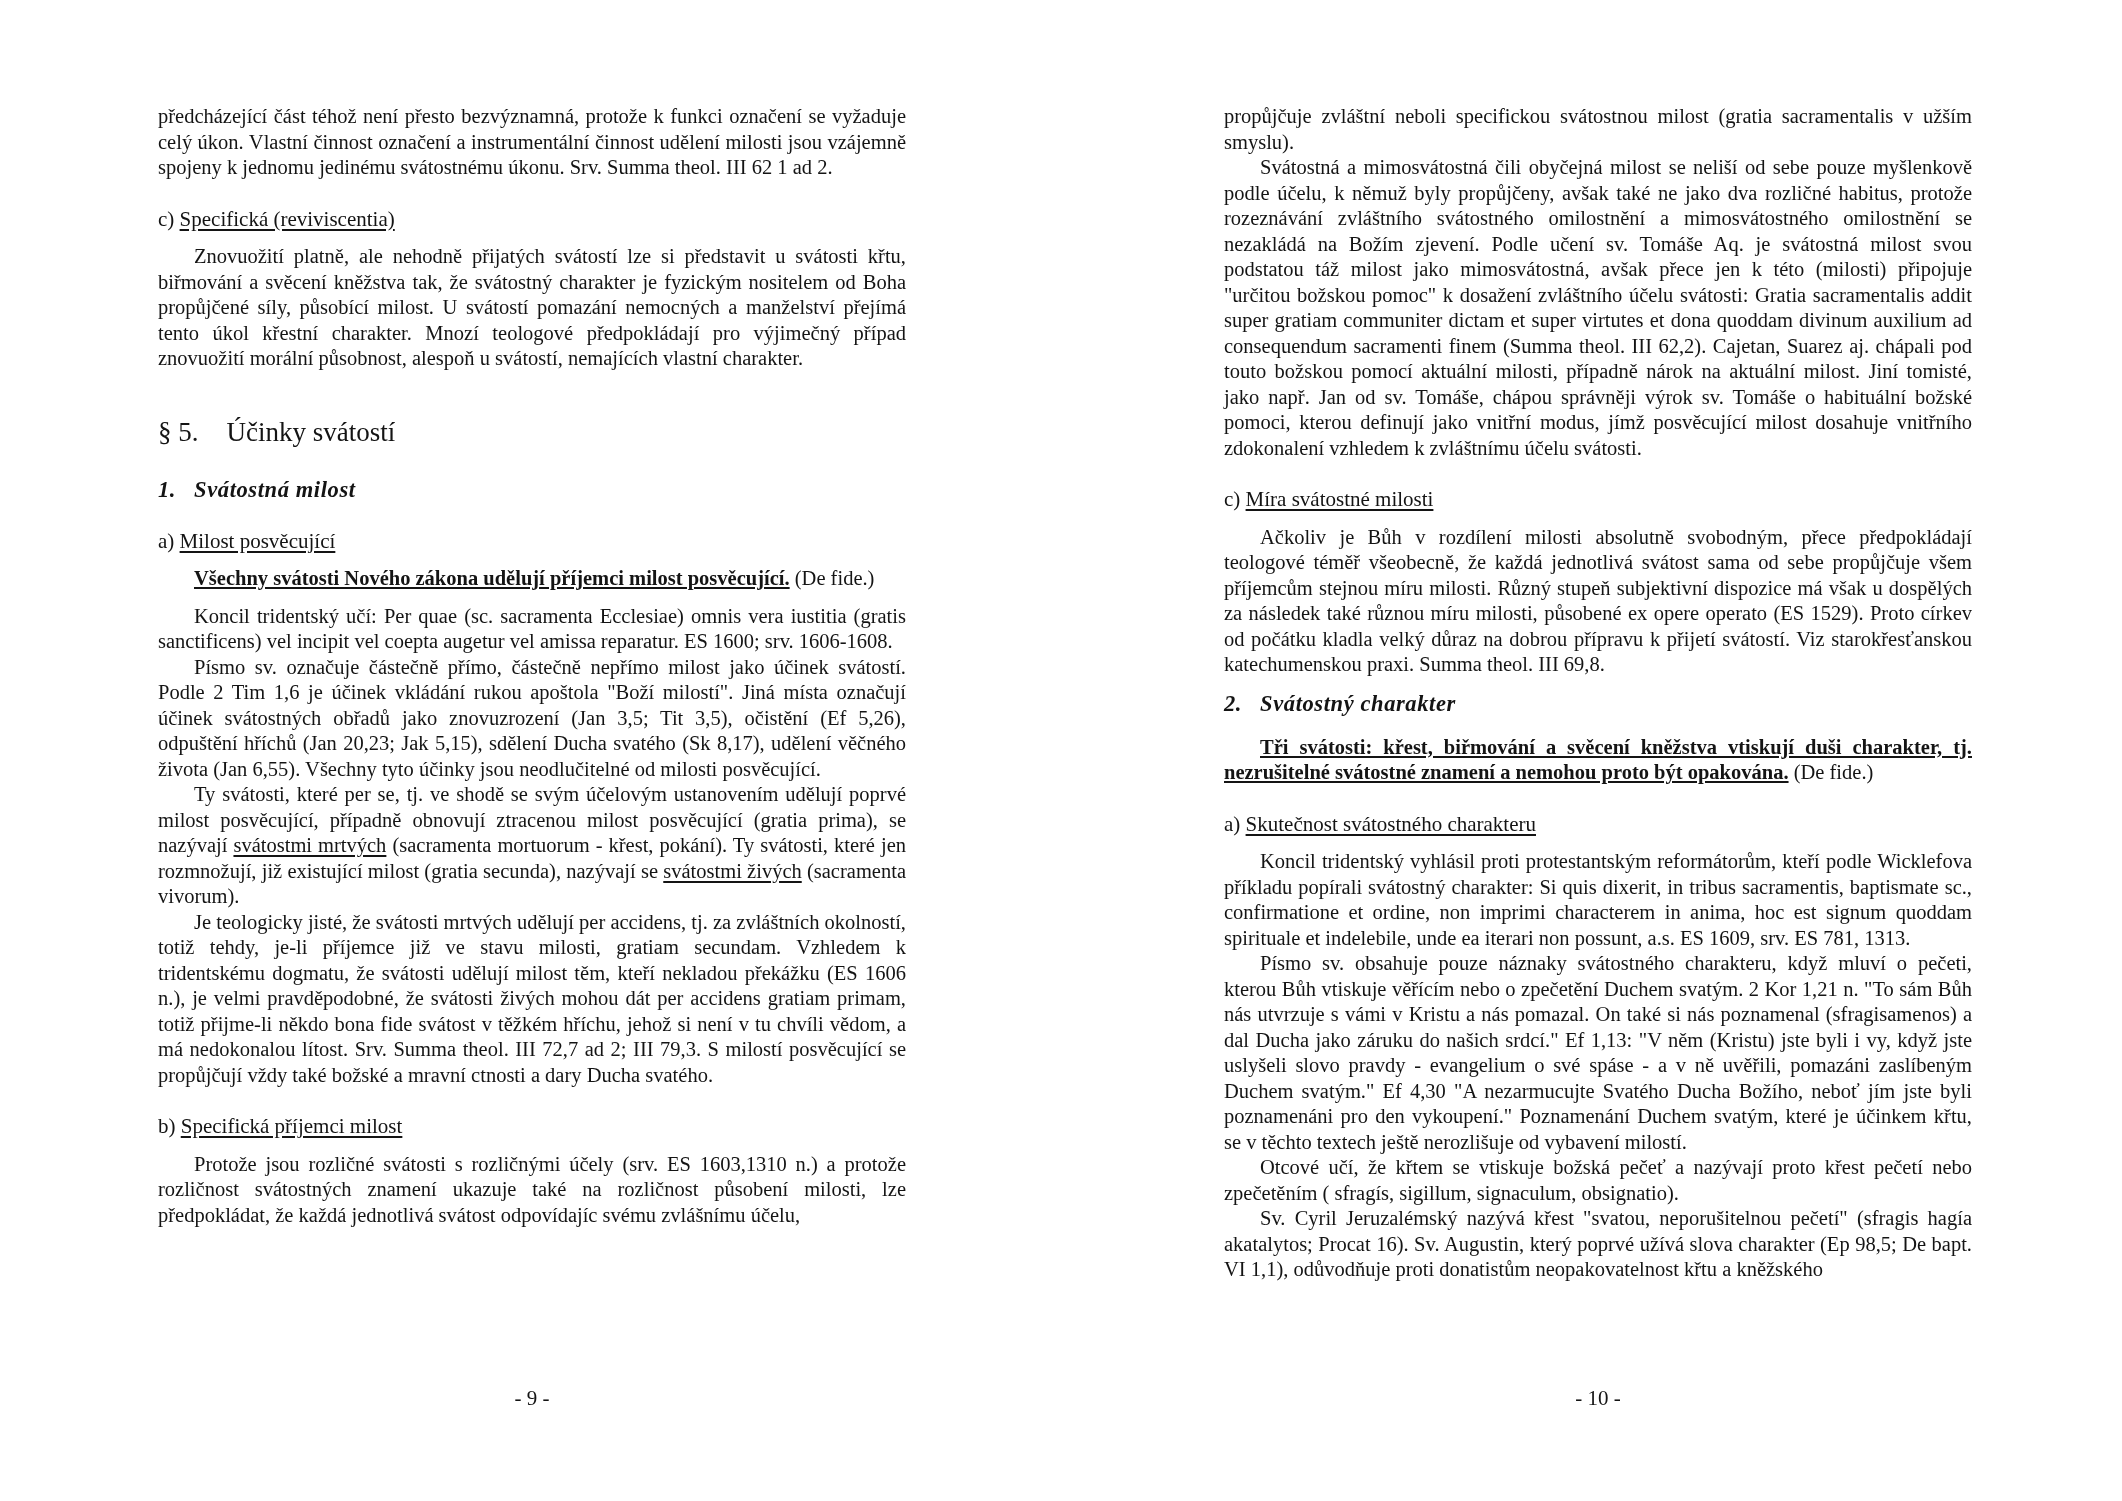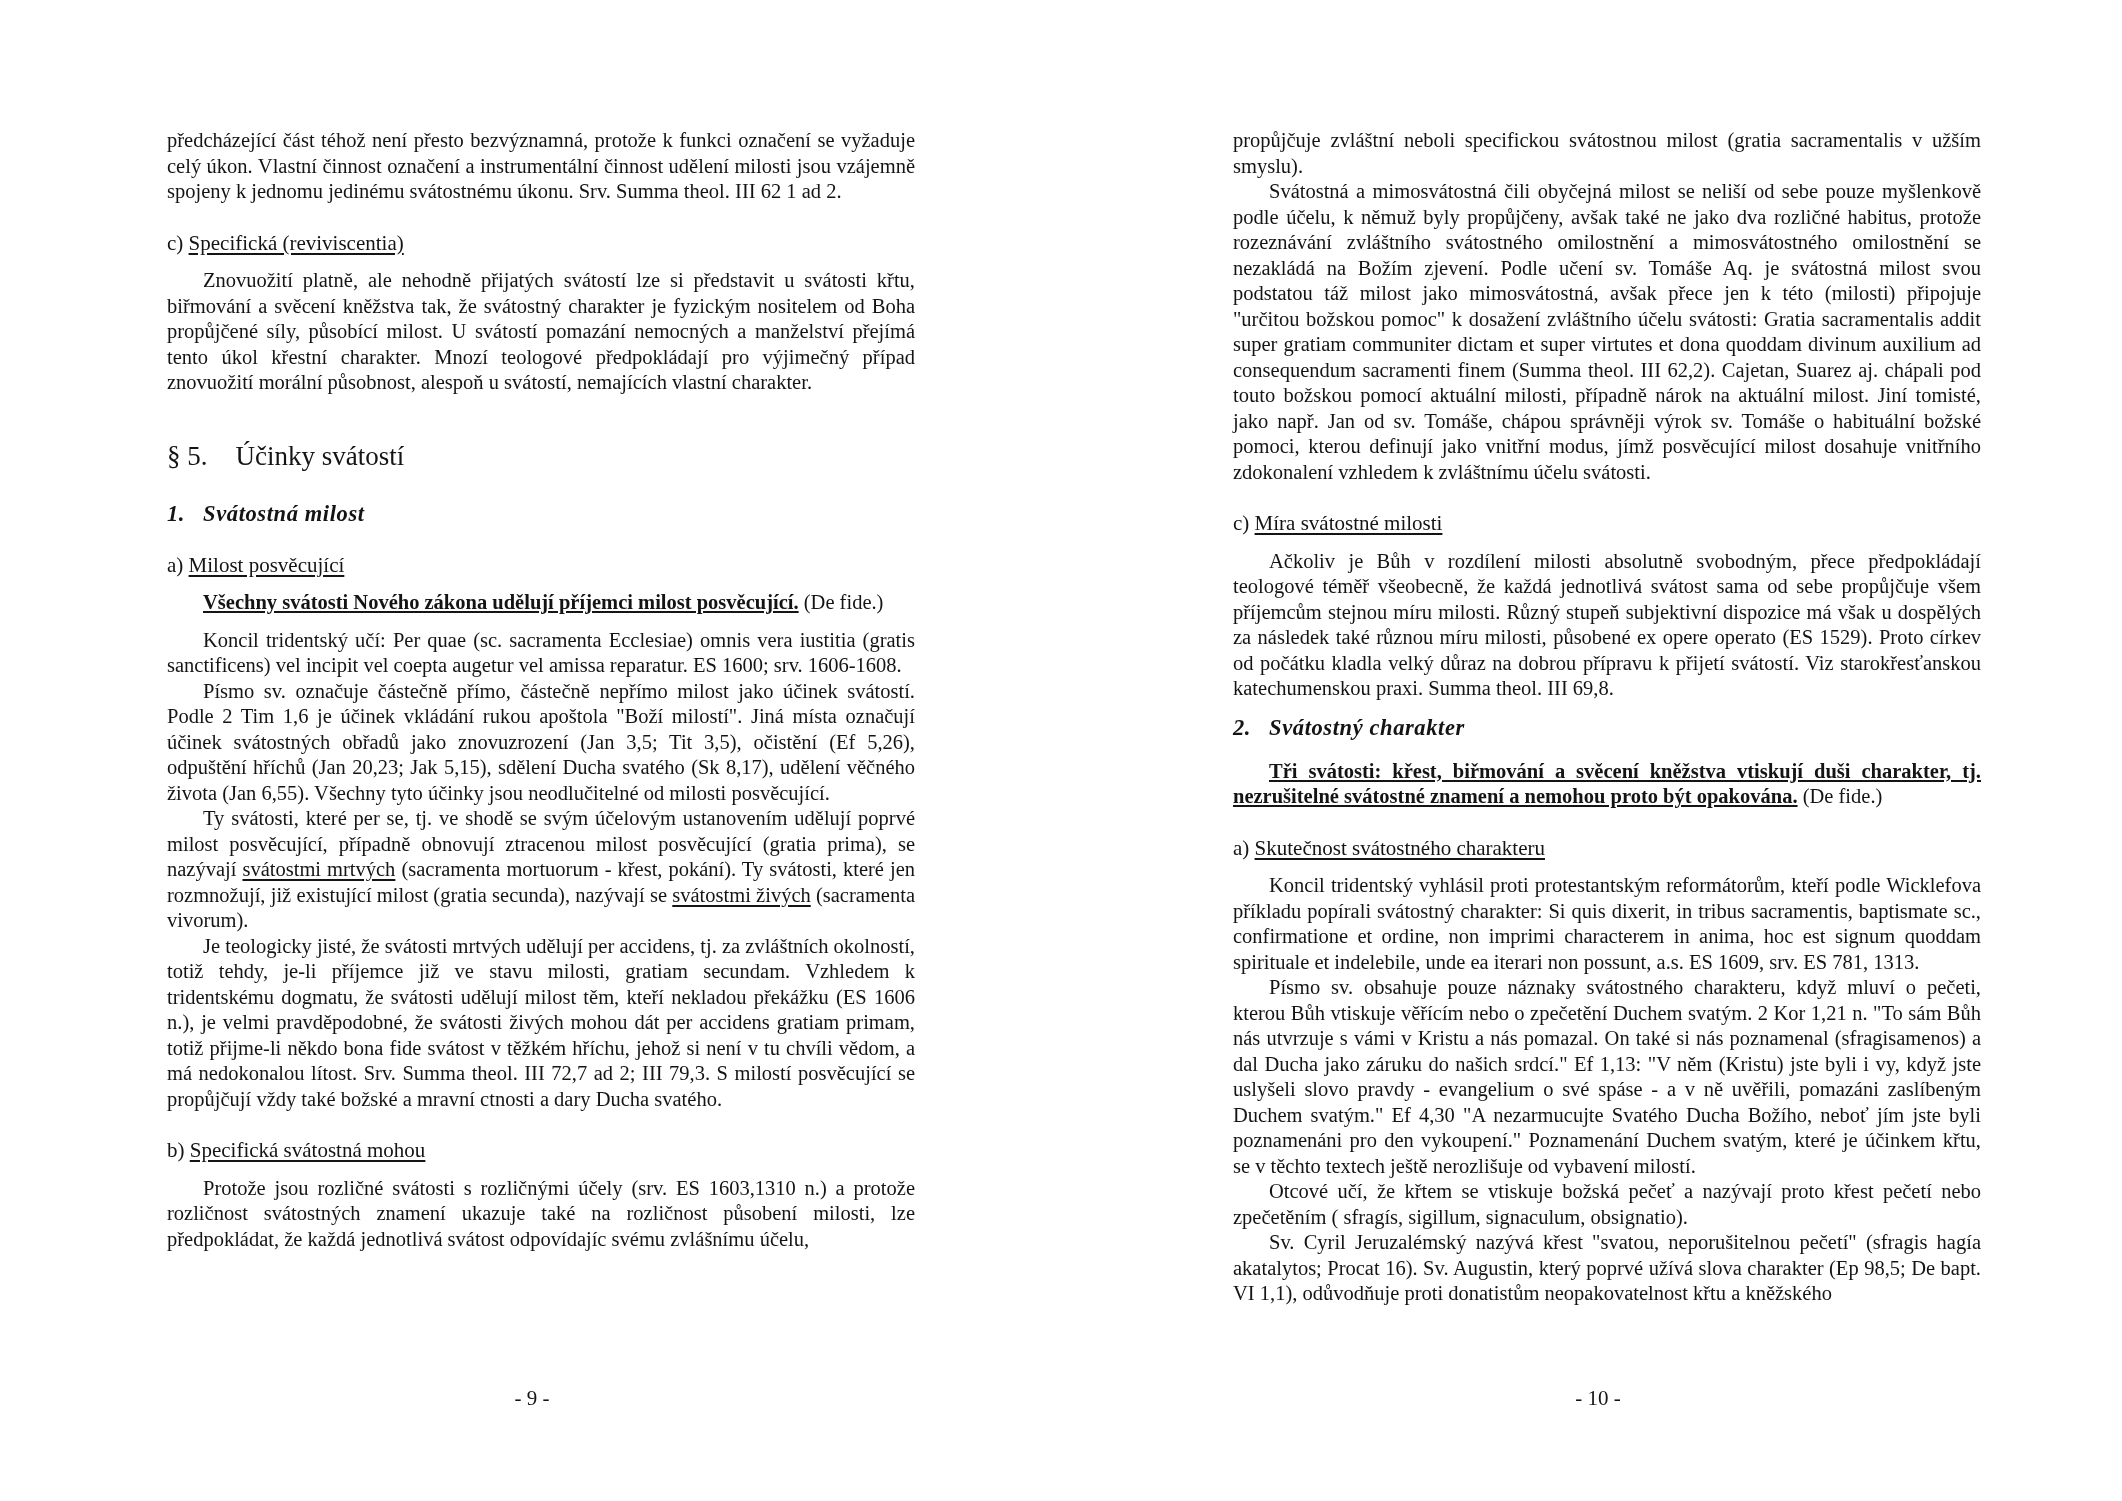--- a/index.html
+++ b/index.html
@@ -1,21 +1,21 @@
 <!DOCTYPE html>
 <html lang="cs"><head>
 <meta charset="utf-8">
 <style>
   html,body{margin:0;padding:0;}
   body{
     width:2122px;height:1501px;position:relative;background:#ffffff;
     font-family:"Liberation Serif","DejaVu Serif",serif;color:#141414;
     overflow:hidden;
   }
-  .page{position:absolute;top:128px;width:748px;margin-left:9px;}
+  .page{position:absolute;top:104px;width:748px;}
   .page-left{left:158px;}
   .page-right{left:1224px;}
   .blk{font-size:20.5px;line-height:25.5px;}
   .para,.thesis{text-align:justify;text-align-last:left;margin:0;}
   .ind{text-indent:36px;}
   .thesis{margin:12px 0 12px;}
   .h-letter{margin:26px 0 12px;font-size:21px;}
   .h-section{margin:44px 0 28px;font-size:27px;line-height:32px;font-weight:normal;}
   .h-section .hnum{margin-right:28px;}
   .h-sub{margin:12px 0 18px;font-size:22.5px;line-height:27px;font-weight:bold;font-style:italic;letter-spacing:.6px;}
@@ -35,21 +35,21 @@
     <div class="blk h-letter"><span>c) </span><span class="u">Specifická (reviviscentia)</span></div>
     <div class="blk para ind"><span>Znovuožití platně, ale nehodně přijatých svátostí lze si představit u svátosti křtu, biřmování a svěcení kněžstva tak, že svátostný charakter je fyzickým nositelem od Boha propůjčené síly, působící milost. U svátostí pomazání nemocných a manželství přejímá tento úkol křestní charakter. Mnozí teologové předpokládají pro výjimečný případ znovuožití morální působnost, alespoň u svátostí, nemajících vlastní charakter.</span></div>
     <div class="blk h-section"><span class="hnum">§ 5.</span><span>Účinky svátostí</span></div>
     <div class="blk h-sub"><span class="hnum">1.</span><span>Svátostná milost</span></div>
     <div class="blk h-letter"><span>a) </span><span class="u">Milost posvěcující</span></div>
     <div class="blk thesis ind"><span class="b ">Všechny svátosti Nového zákona udělují příjemci milost posvěcující.</span><span> (De fide.)</span></div>
     <div class="blk para ind"><span>Koncil tridentský učí: Per quae (sc. sacramenta Ecclesiae) omnis vera iustitia (gratis sanctificens) vel incipit vel coepta augetur vel amissa reparatur. ES 1600; srv. 1606-1608.</span></div>
     <div class="blk para ind"><span>Písmo sv. označuje částečně přímo, částečně nepřímo milost jako účinek svátostí. Podle 2 Tim 1,6 je účinek vkládání rukou apoštola "Boží milostí". Jiná místa označují účinek svátostných obřadů jako znovuzrození (Jan 3,5; Tit 3,5), očistění (Ef 5,26), odpuštění hříchů (Jan 20,23; Jak 5,15), sdělení Ducha svatého (Sk 8,17), udělení věčného života (Jan 6,55). Všechny tyto účinky jsou neodlučitelné od milosti posvěcující.</span></div>
     <div class="blk para ind"><span>Ty svátosti, které per se, tj. ve shodě se svým účelovým ustanovením udělují poprvé milost posvěcující, případně obnovují ztracenou milost posvěcující (gratia prima), se nazývají </span><span class="u ">svátostmi mrtvých</span><span> (sacramenta mortuorum - křest, pokání). Ty svátosti, které jen rozmnožují, již existující milost (gratia secunda), nazývají se </span><span class="u ">svátostmi živých</span><span> (sacramenta vivorum).</span></div>
     <div class="blk para ind"><span>Je teologicky jisté, že svátosti mrtvých udělují per accidens, tj. za zvláštních okolností, totiž tehdy, je-li příjemce již ve stavu milosti, gratiam secundam. Vzhledem k tridentskému dogmatu, že svátosti udělují milost těm, kteří nekladou překážku (ES 1606 n.), je velmi pravděpodobné, že svátosti živých mohou dát per accidens gratiam primam, totiž přijme-li někdo bona fide svátost v těžkém hříchu, jehož si není v tu chvíli vědom, a má nedokonalou lítost. Srv. Summa theol. III 72,7 ad 2; III 79,3. S milostí posvěcující se propůjčují vždy také božské a mravní ctnosti a dary Ducha svatého.</span></div>
-    <div class="blk h-letter"><span>b) </span><span class="u">Specifická svátostná mohou</span></div>
+    <div class="blk h-letter"><span>b) </span><span class="u">Specifická příjemci milost</span></div>
     <div class="blk para ind"><span>Protože jsou rozličné svátosti s rozličnými účely (srv. ES 1603,1310 n.) a protože rozličnost svátostných znamení ukazuje také na rozličnost působení milosti, lze předpokládat, že každá jednotlivá svátost odpovídajíc svému zvlášnímu účelu,</span></div>
   </div>
 <div class="page page-right">
     <div class="blk para"><span>propůjčuje zvláštní neboli specifickou svátostnou milost (gratia sacramentalis v užším smyslu).</span></div>
     <div class="blk para ind"><span>Svátostná a mimosvátostná čili obyčejná milost se neliší od sebe pouze myšlenkově podle účelu, k němuž byly propůjčeny, avšak také ne jako dva rozličné habitus, protože rozeznávání zvláštního svátostného omilostnění a mimosvátostného omilostnění se nezakládá na Božím zjevení. Podle učení sv. Tomáše Aq. je svátostná milost svou podstatou táž milost jako mimosvátostná, avšak přece jen k této (milosti) připojuje "určitou božskou pomoc" k dosažení zvláštního účelu svátosti: Gratia sacramentalis addit super gratiam communiter dictam et super virtutes et dona quoddam divinum auxilium ad consequendum sacramenti finem (Summa theol. III 62,2). Cajetan, Suarez aj. chápali pod touto božskou pomocí aktuální milosti, případně nárok na aktuální milost. Jiní tomisté, jako např. Jan od sv. Tomáše, chápou správněji výrok sv. Tomáše o habituální božské pomoci, kterou definují jako vnitřní modus, jímž posvěcující milost dosahuje vnitřního zdokonalení vzhledem k zvláštnímu účelu svátosti.</span></div>
     <div class="blk h-letter"><span>c) </span><span class="u">Míra svátostné milosti</span></div>
     <div class="blk para ind"><span>Ačkoliv je Bůh v rozdílení milosti absolutně svobodným, přece předpokládají teologové téměř všeobecně, že každá jednotlivá svátost sama od sebe propůjčuje všem příjemcům stejnou míru milosti. Různý stupeň subjektivní dispozice má však u dospělých za následek také různou míru milosti, působené ex opere operato (ES 1529). Proto církev od počátku kladla velký důraz na dobrou přípravu k přijetí svátostí. Viz starokřesťanskou katechumenskou praxi. Summa theol. III 69,8.</span></div>
     <div class="blk h-sub"><span class="hnum">2.</span><span>Svátostný charakter</span></div>
     <div class="blk thesis ind"><span class="b ">Tři svátosti: křest, biřmování a svěcení kněžstva vtiskují duši charakter, tj. nezrušitelné svátostné znamení a nemohou proto být opakována.</span><span> (De fide.)</span></div>
     <div class="blk h-letter"><span>a) </span><span class="u">Skutečnost svátostného charakteru</span></div>

